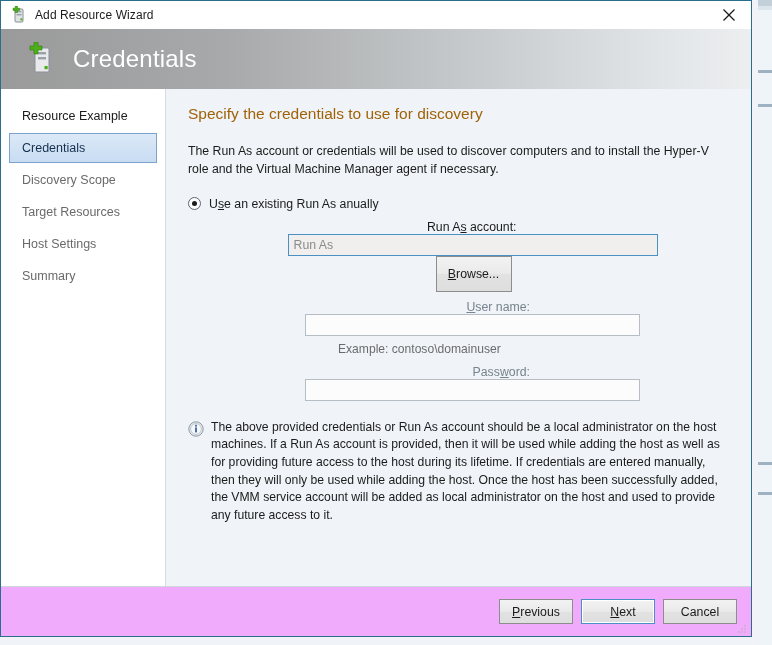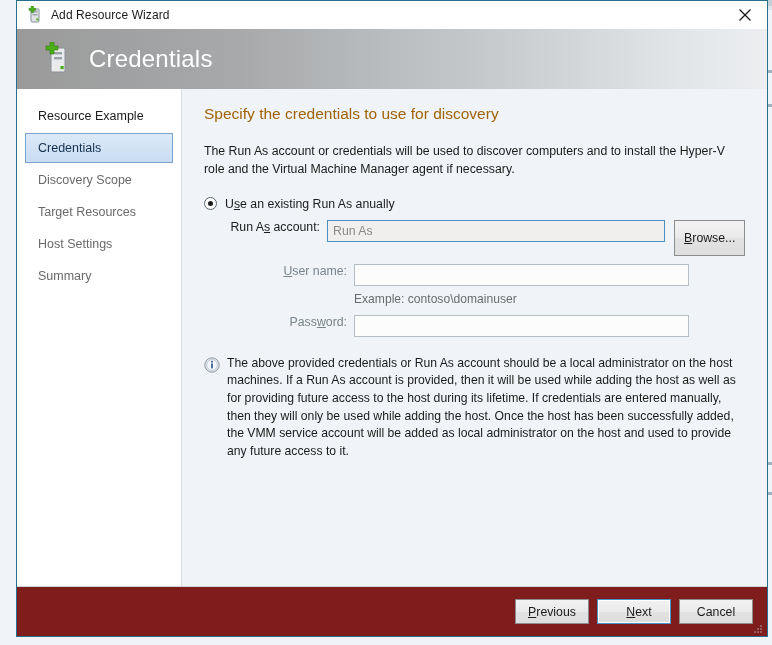--- a/index.html
+++ b/index.html
@@ -21,21 +21,21 @@
     background: #eff4f8;
   }
   .bg-line {
     position: absolute; right: 0; height: 3px; background: #9fb2c2; width: 14px;
   }
   .bg-line2 { background: #c3d0da; height: 2px; }
 
   
   #dialog {
     position: absolute;
-    left: 16px; top: 0; width: 752px; height: 637px;
+    left: 0; top: 0; width: 752px; height: 637px;
     background: #ffffff;
     border: 1px solid #2a6e8e;
     display: flex; flex-direction: column;
   }
 
   
   #titlebar {
     height: 28px; flex: 0 0 28px;
     background: #ffffff;
     display: flex; align-items: center;
@@ -114,21 +114,21 @@
     position: relative; flex: 0 0 13px; cursor: pointer;
   }
   .radio.checked::after {
     content: ""; position: absolute; left: 3px; top: 3px;
     width: 5px; height: 5px; border-radius: 50%; background: #1b1b1b;
   }
   .radio-label { margin-left: 8px; font-size: 12.3px; color: #1b1b1b; cursor: pointer; }
   .acc { text-decoration: underline; }
 
   
-  .field-row { display: flex; margin-bottom: 8px; padding-left: 21px; }
+  .field-row { display: flex; align-items: center; margin-bottom: 8px; padding-left: 21px; flex-direction: column; }
   .field-label {
     font-size: 12.3px; color: #1b1b1b; text-align: right;
     flex: 0 0 auto;
   }
   .field-label.disabled { color: #77838d; }
   .lbl-runas { width: 95px; }
   .lbl-user { width: 74px; margin-left: 48px; }
   .lbl-pass { width: 74px; margin-left: 48px; }
 
   .textbox {
@@ -162,21 +162,21 @@
     display: flex; margin-top: 18px; max-width: 562px;
   }
   #info-icon { flex: 0 0 16px; width: 16px; height: 16px; margin-top: 2px; }
   #info-text {
     margin-left: 7px; font-size: 12.2px; color: #1b1b1b; line-height: 1.45;
   }
 
   
   #footer {
     flex: 0 0 50px; height: 50px;
-    background: #7f1d1d;
+    background: #f0abfc;
     border-top: 1px solid #cfd6dc;
     display: flex; align-items: center; justify-content: flex-end;
     padding-right: 14px; position: relative;
   }
   .footer-btn {
     width: 74px; height: 25px; margin-left: 8px;
   }
   .footer-btn.focused {
     border: 1px solid #4a90c4;
     box-shadow: inset 0 0 0 1px #ffffff;

